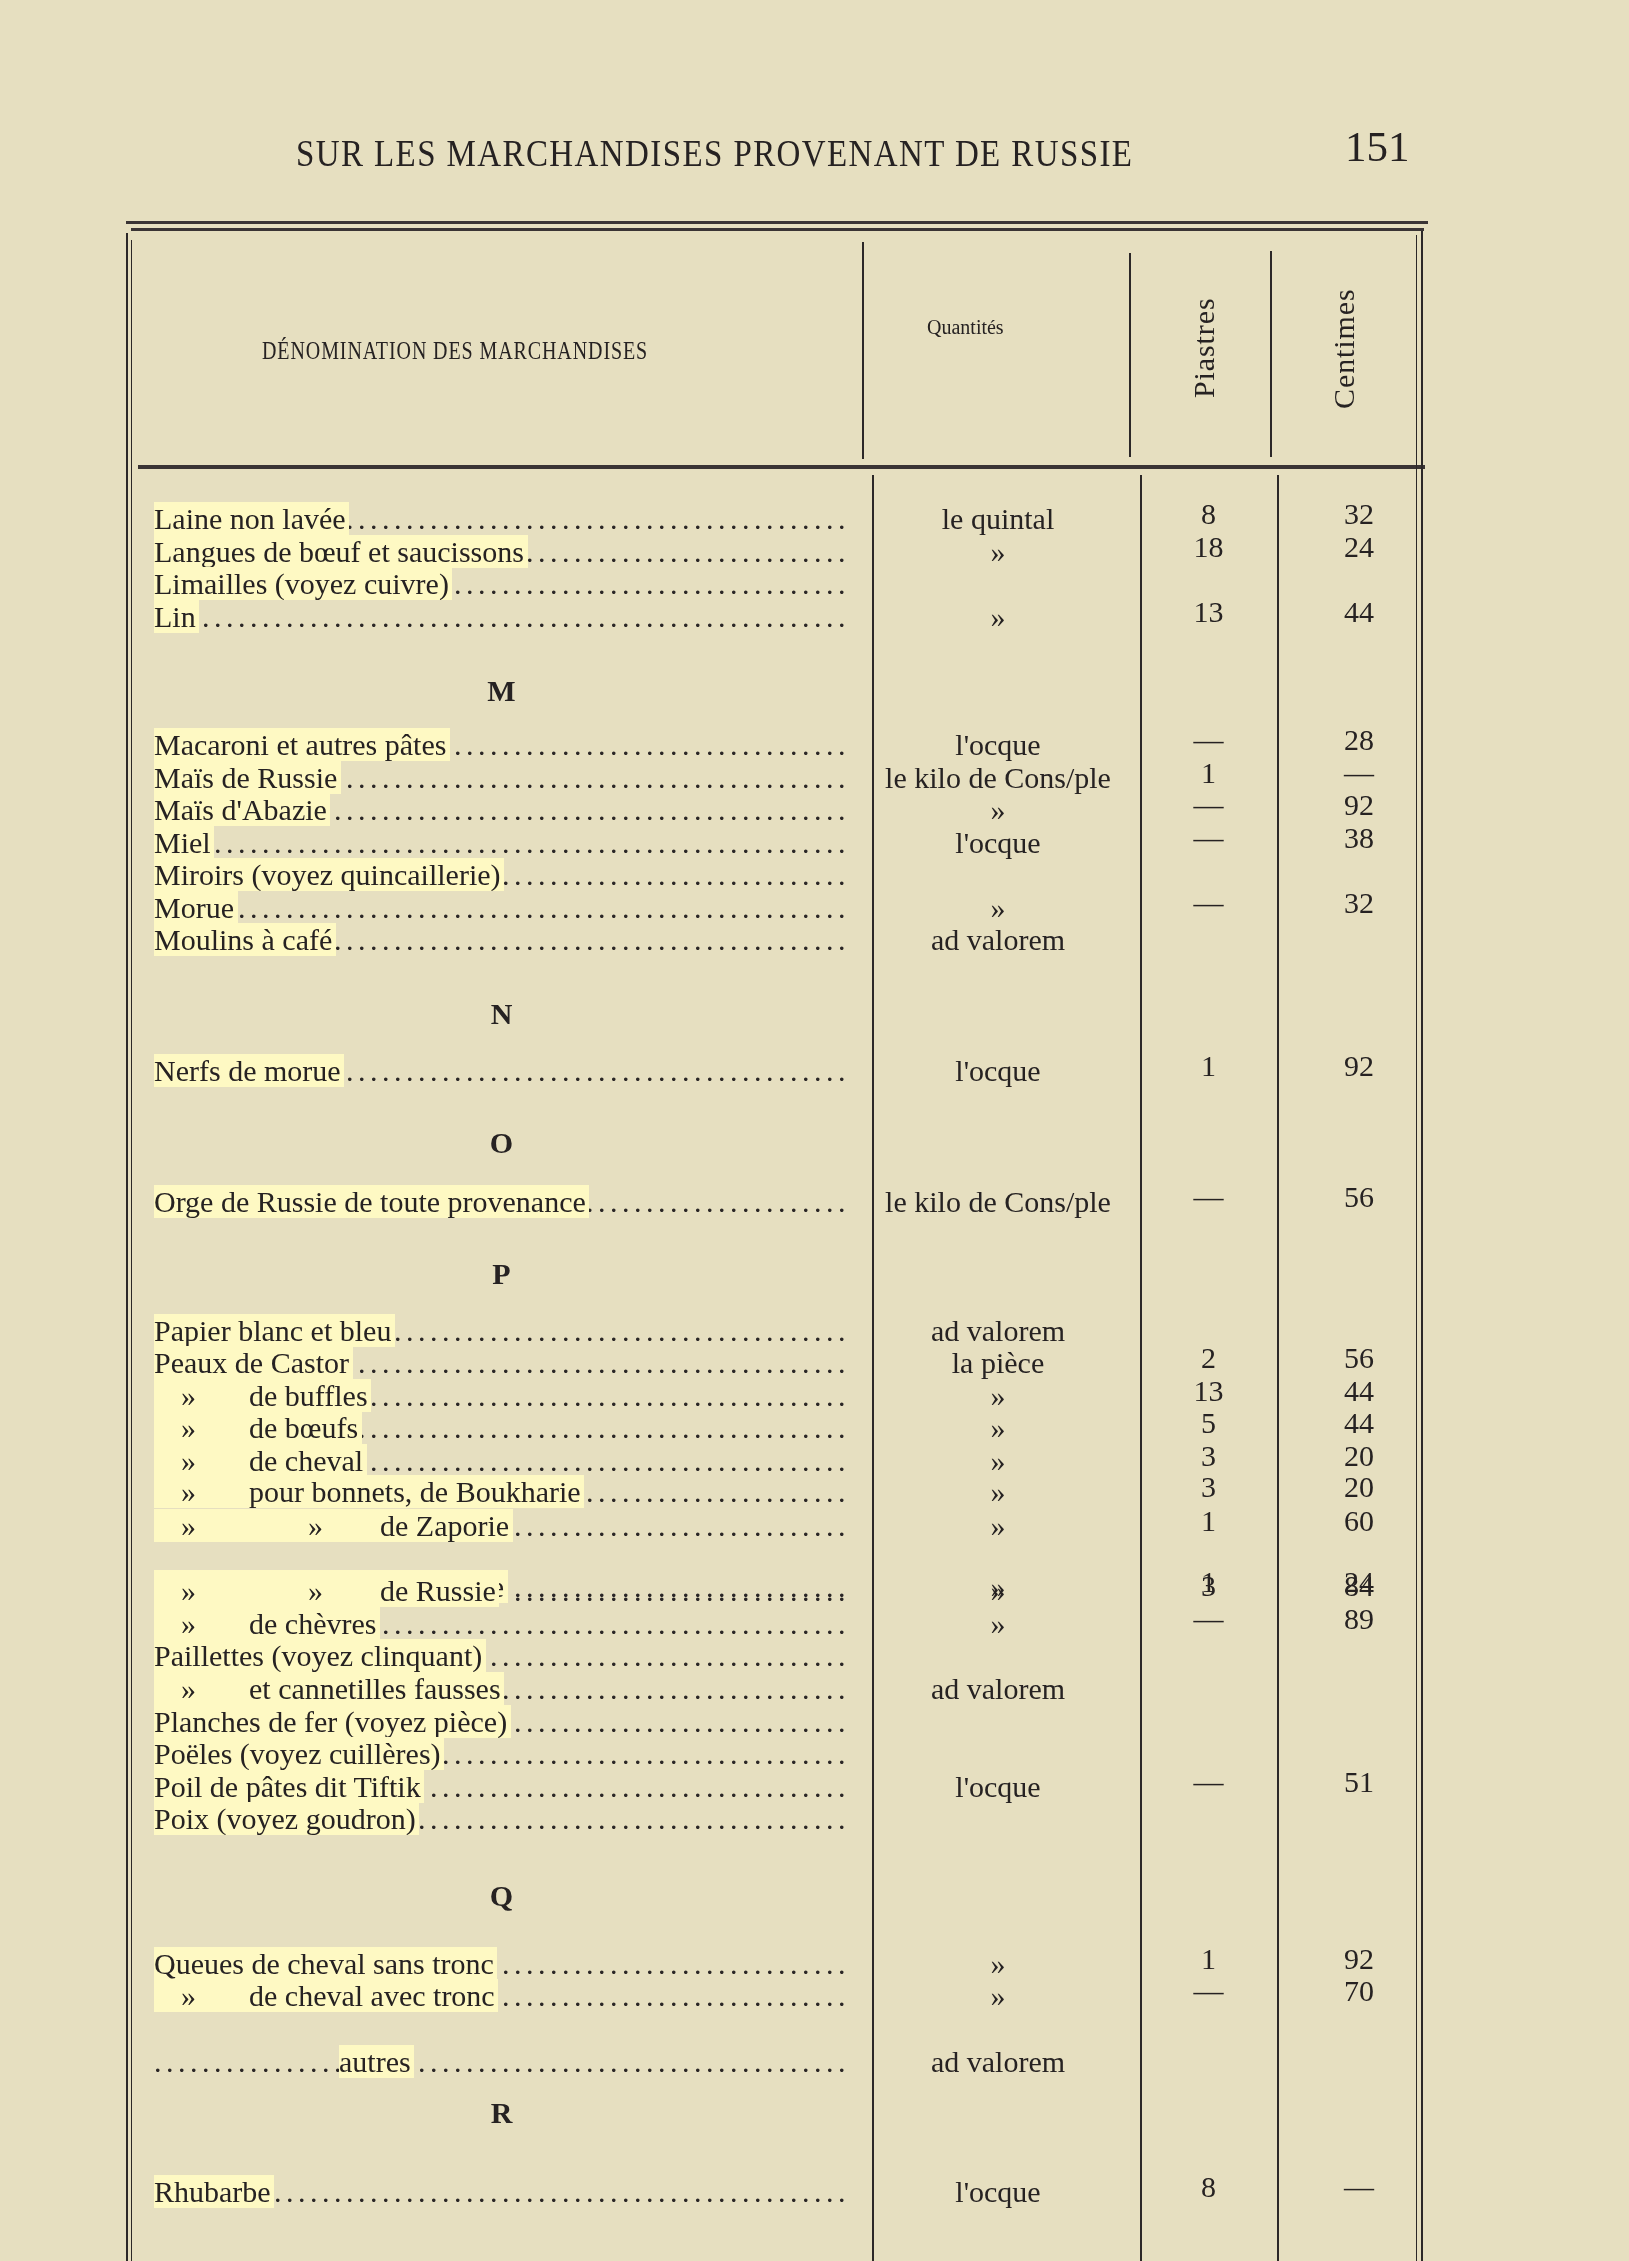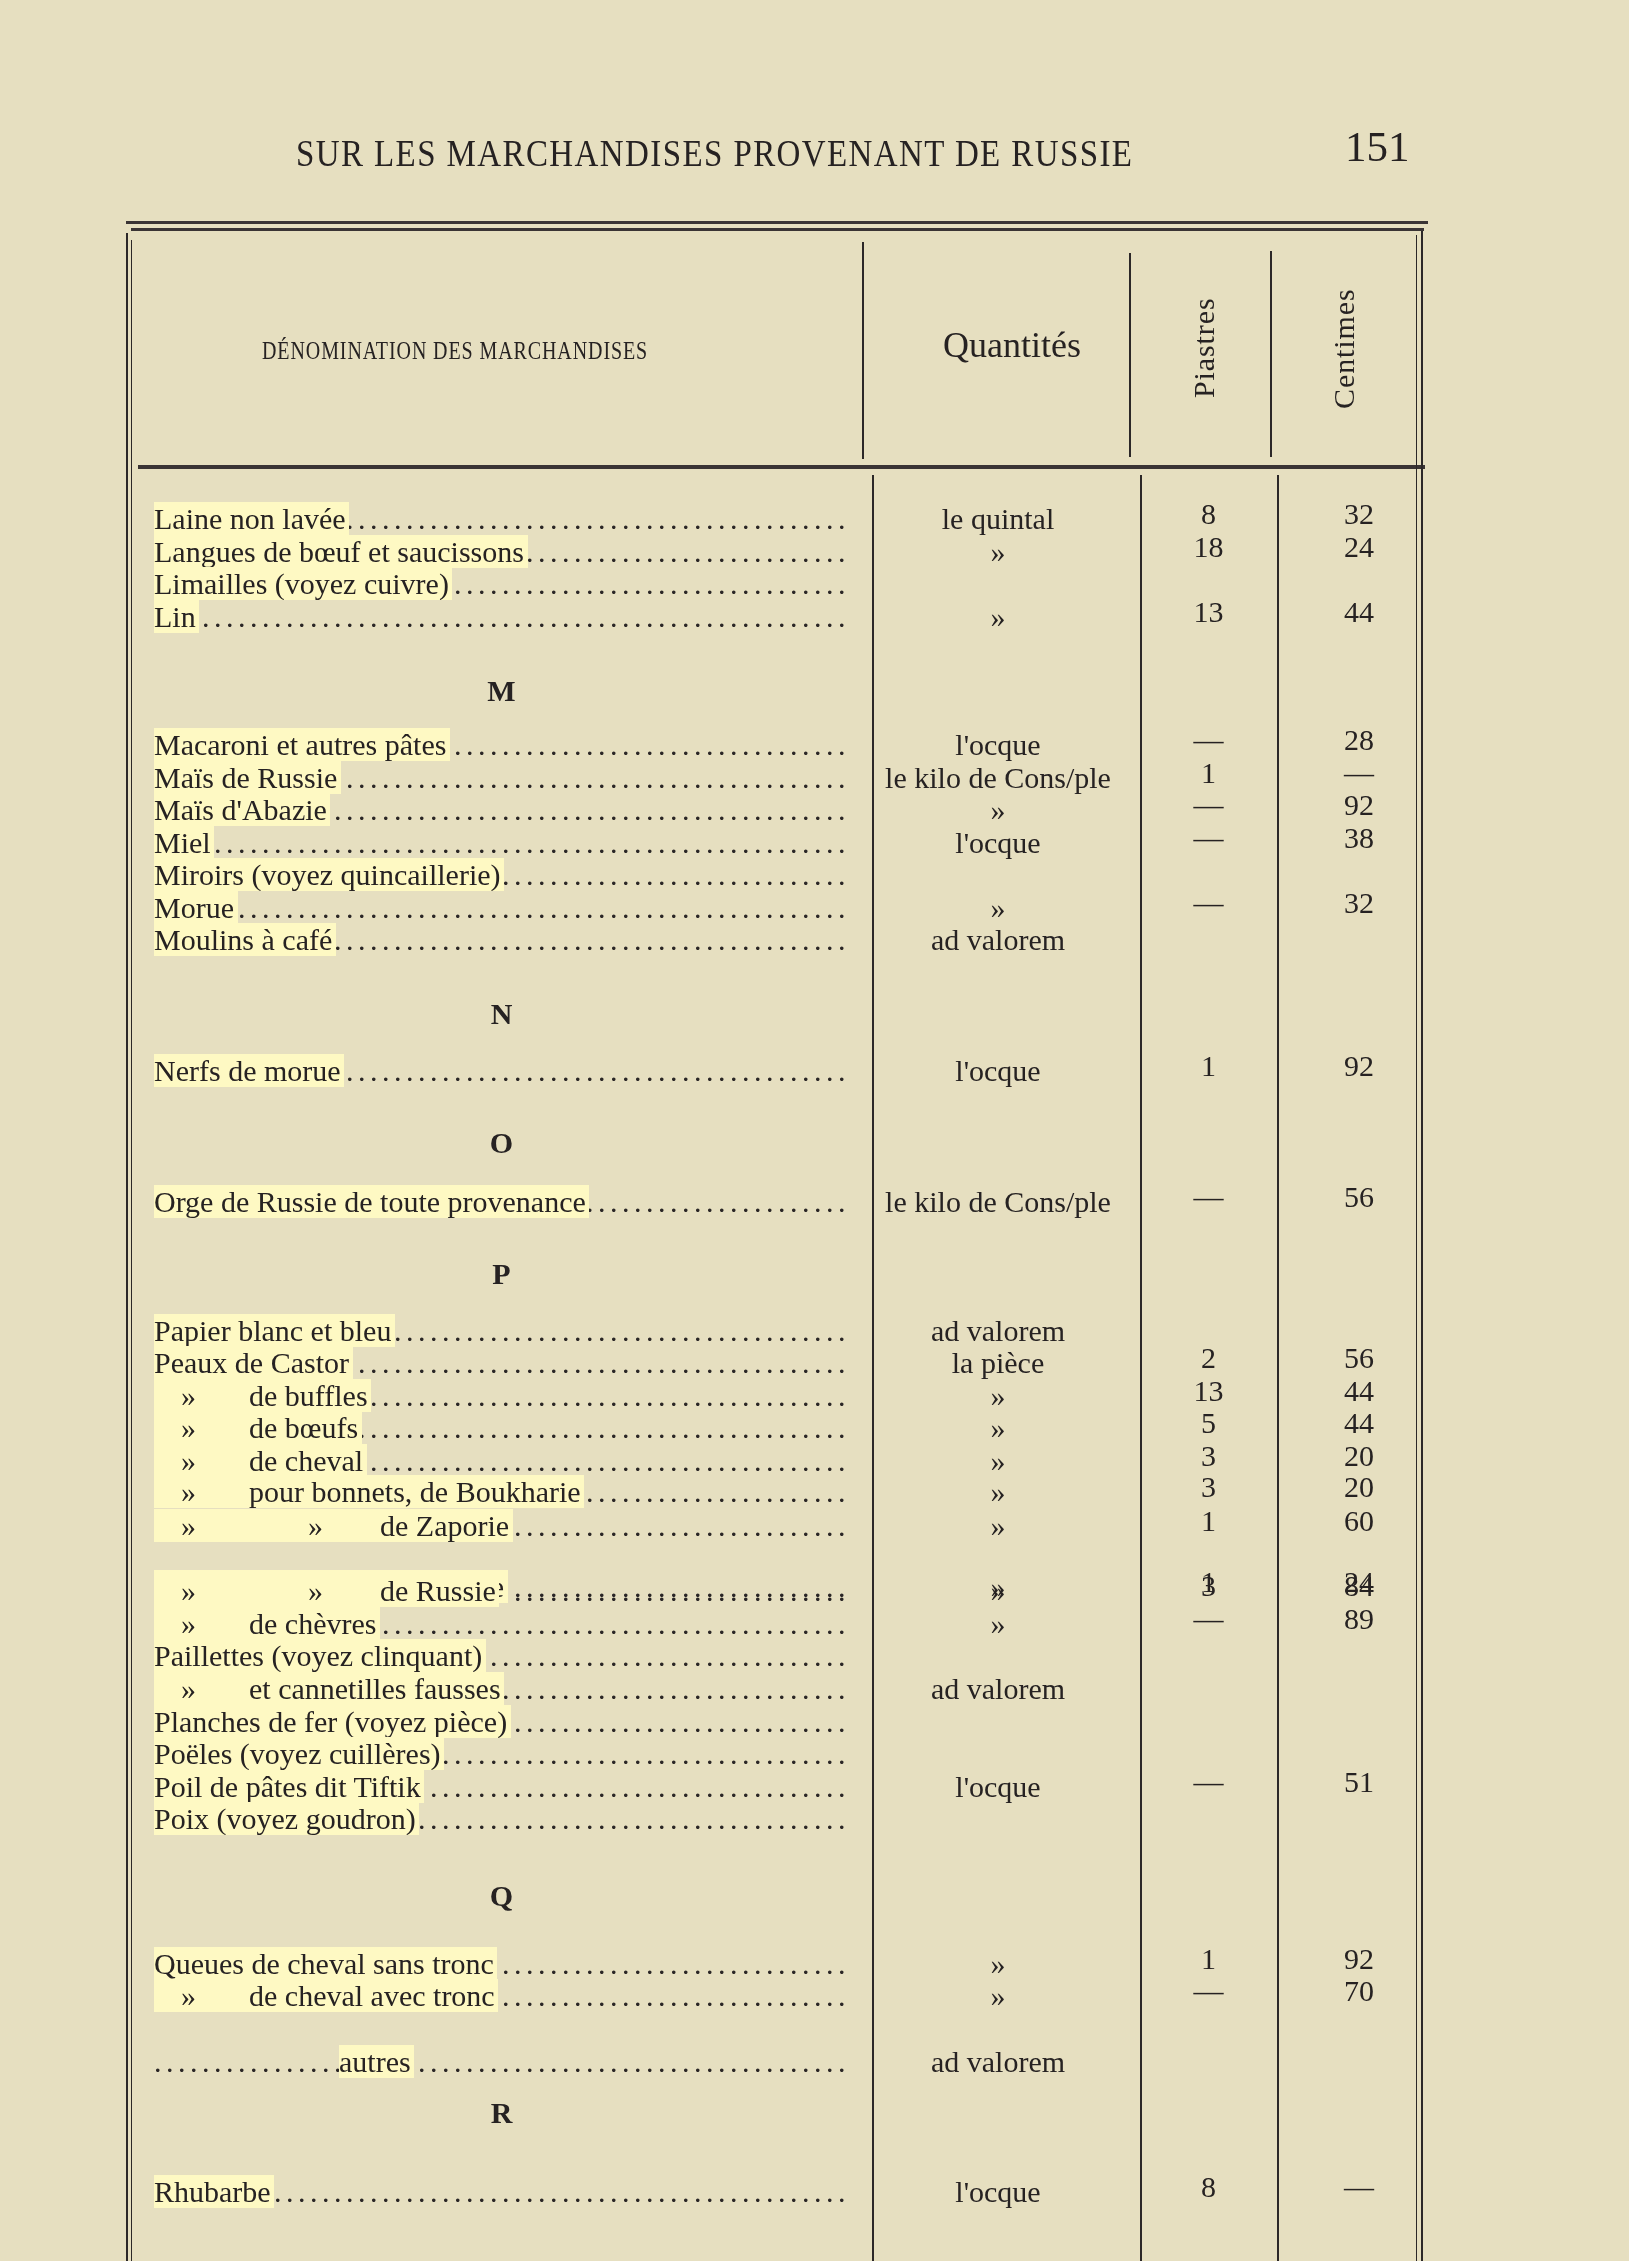--- a/index.html
+++ b/index.html
@@ -34,21 +34,21 @@
   .col-c-head { left: 1270px; top: 251px; height: 206px; }
   .col-q-body { left: 872px; top: 475px; height: 1823px; }
   .col-p-body { left: 1140px; top: 475px; height: 1804px; }
   .col-c-body { left: 1277px; top: 475px; height: 1802px; }
 
   .hdr-denom {
     position: absolute; left: 262px; top: 336px; font-size: 20px; letter-spacing: 0.9px;
     transform: scaleY(1.25); transform-origin: top left;
   }
   .hdr-quant {
-    position: absolute; left: 927px; top: 324px; font-size: 36px; margin-left: 16px;
+    position: absolute; left: 927px; top: 316px; font-size: 20px;
   }
   .hdr-vert {
     position: absolute; font-size: 30px; letter-spacing: 0.9px;
     transform: rotate(-90deg); transform-origin: left top; white-space: nowrap;
   }
   .hdr-piastres { left: 1187px; top: 398px; }
   .hdr-centimes { left: 1327px; top: 409px; }
 
   .row {
     position: absolute; left: 0; width: 1629px; height: 33px;

